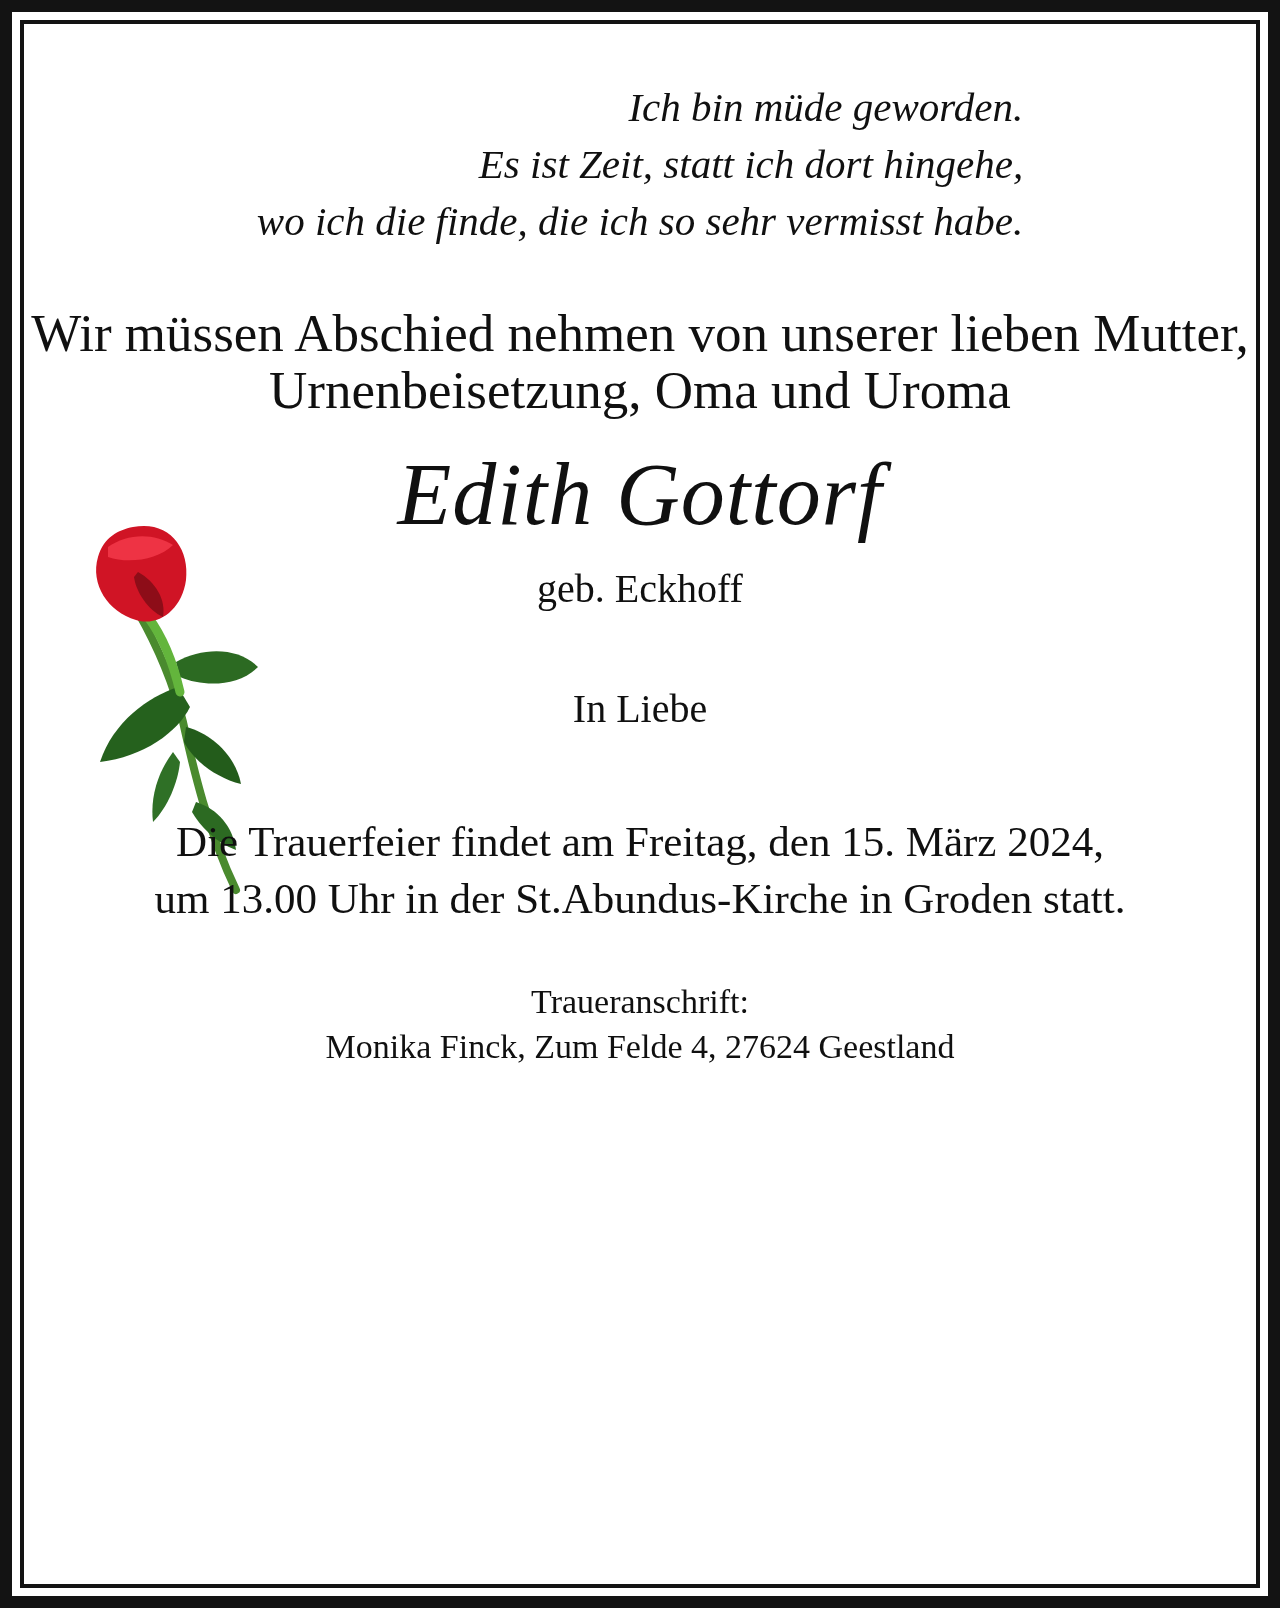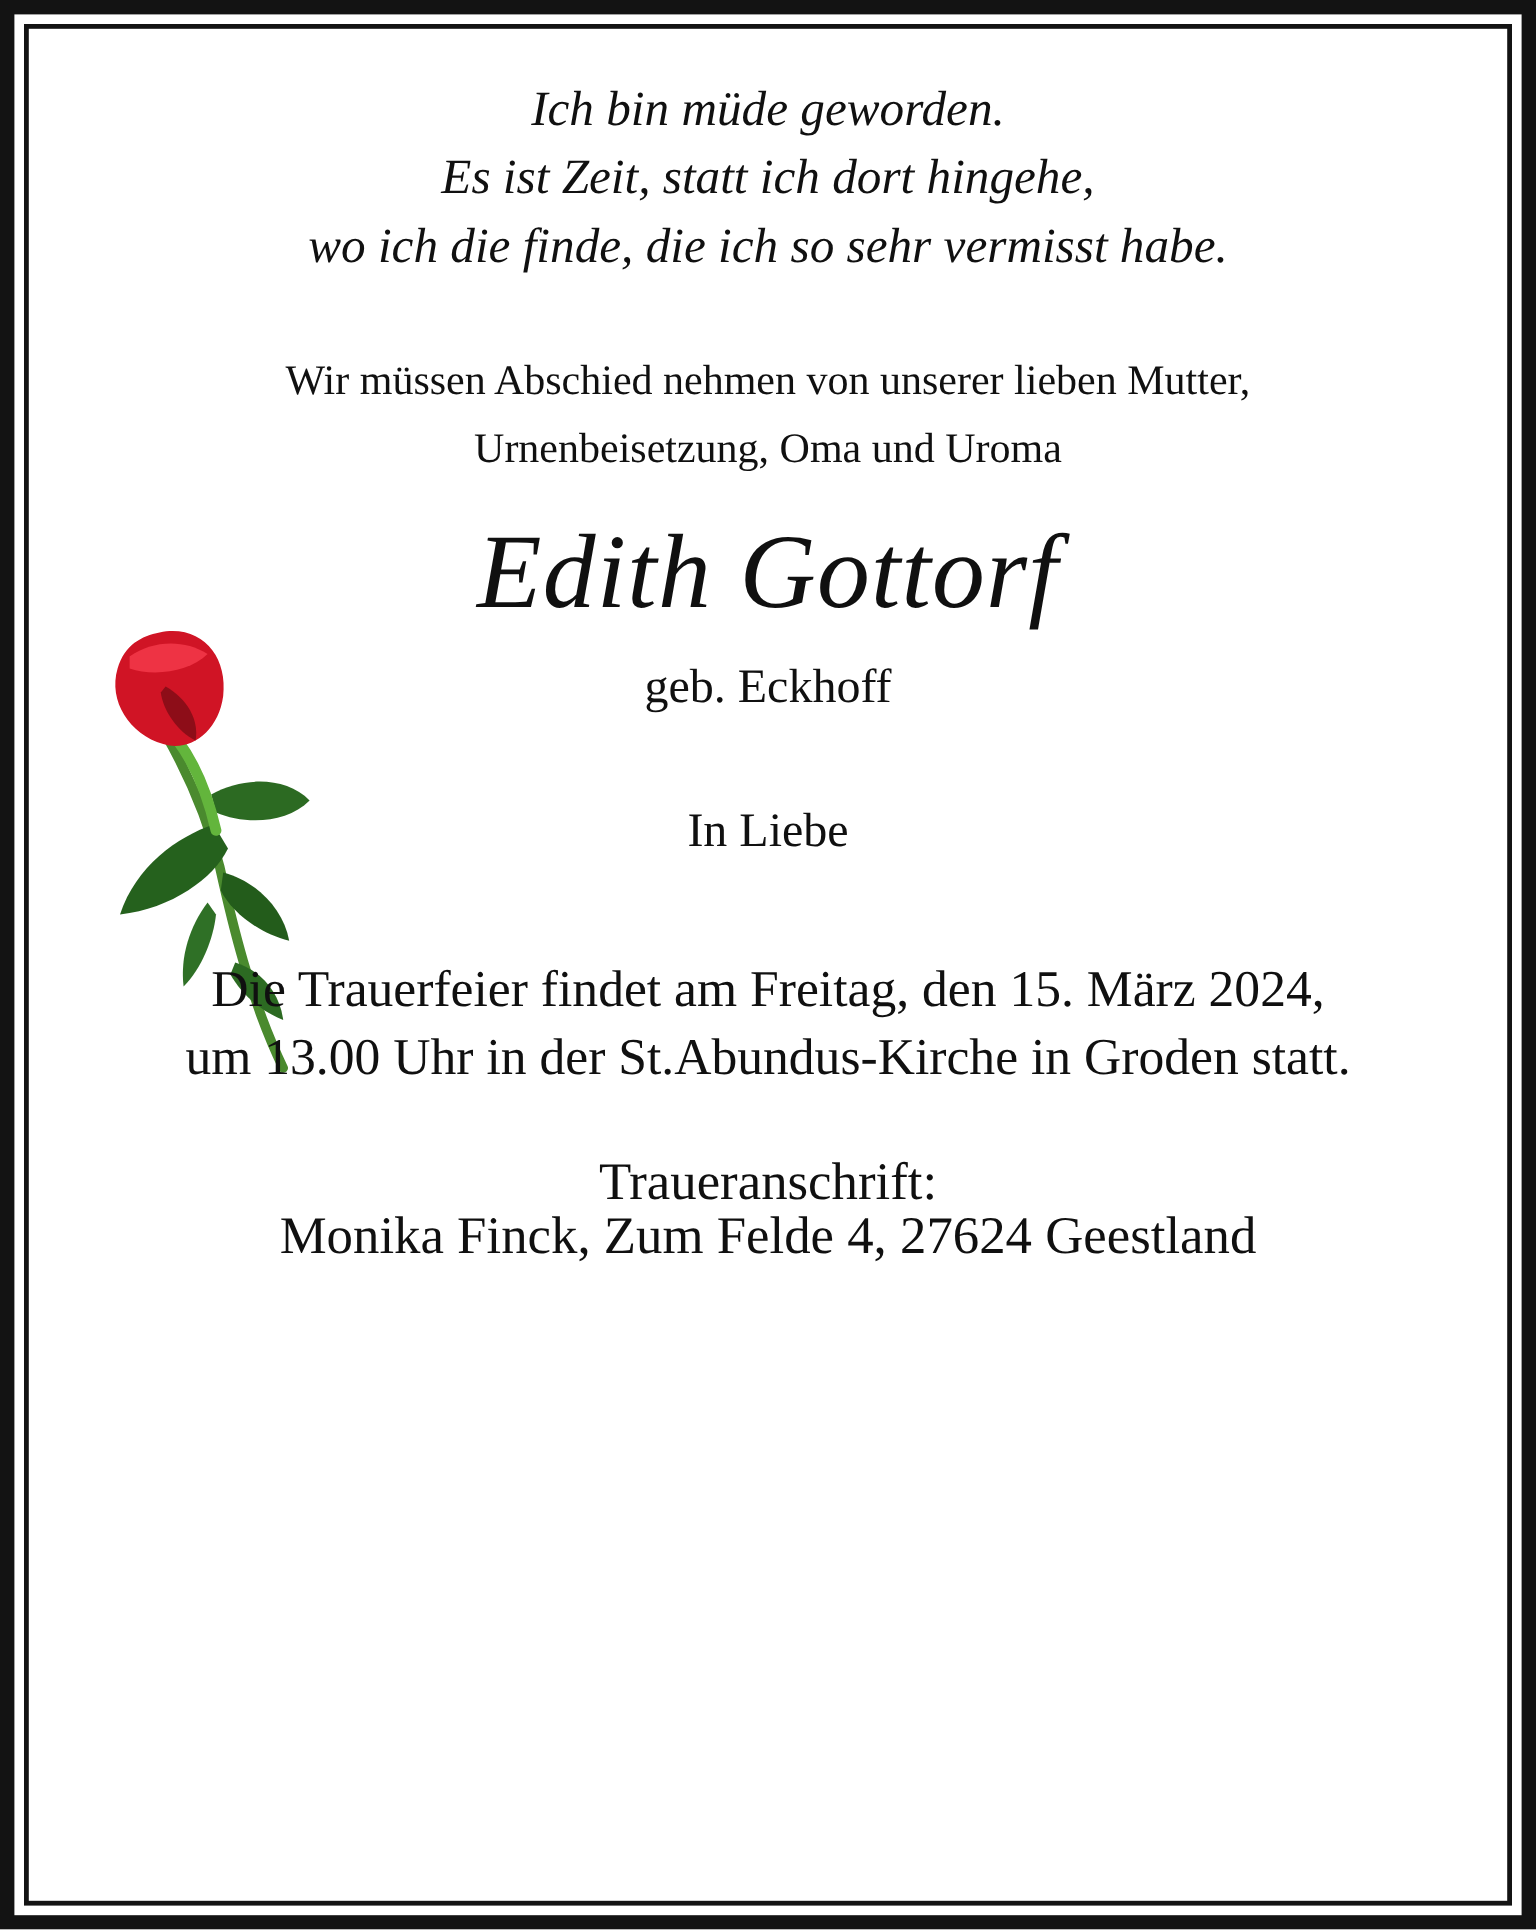--- a/index.html
+++ b/index.html
@@ -31,28 +31,29 @@
   }
   .content {
     position: absolute;
     inset: 24px;
     display: flex;
     flex-direction: column;
     align-items: center;
     text-align: center;
   }
   .poem {
-    margin-top: 38px;
+    margin-top: 55px;
     font-style: italic;
     font-size: 41px;
     line-height: 57px;
+    text-align: right;
   }
   .intro {
     margin-top: 55px;
-    font-size: 35px;
+    font-size: 53px;
     line-height: 57px;
   }
   .deceased-name {
     margin-top: 26px;
     font-style: italic;
     font-size: 88px;
     line-height: 100px;
     letter-spacing: 1px;
     text-align: center;
   }
@@ -83,21 +84,21 @@
     font-size: 43px;
     line-height: 57px;
   }
   .burial {
     margin-top: 38px;
     font-size: 43px;
     line-height: 57px;
   }
   .address {
     margin-top: 52px;
-    font-size: 44px;
+    font-size: 34px;
     line-height: 45px;
   }
   .rose {
     position: absolute;
     left: 78px;
     top: 512px;
     width: 195px;
     height: 385px;
   }
 </style>

